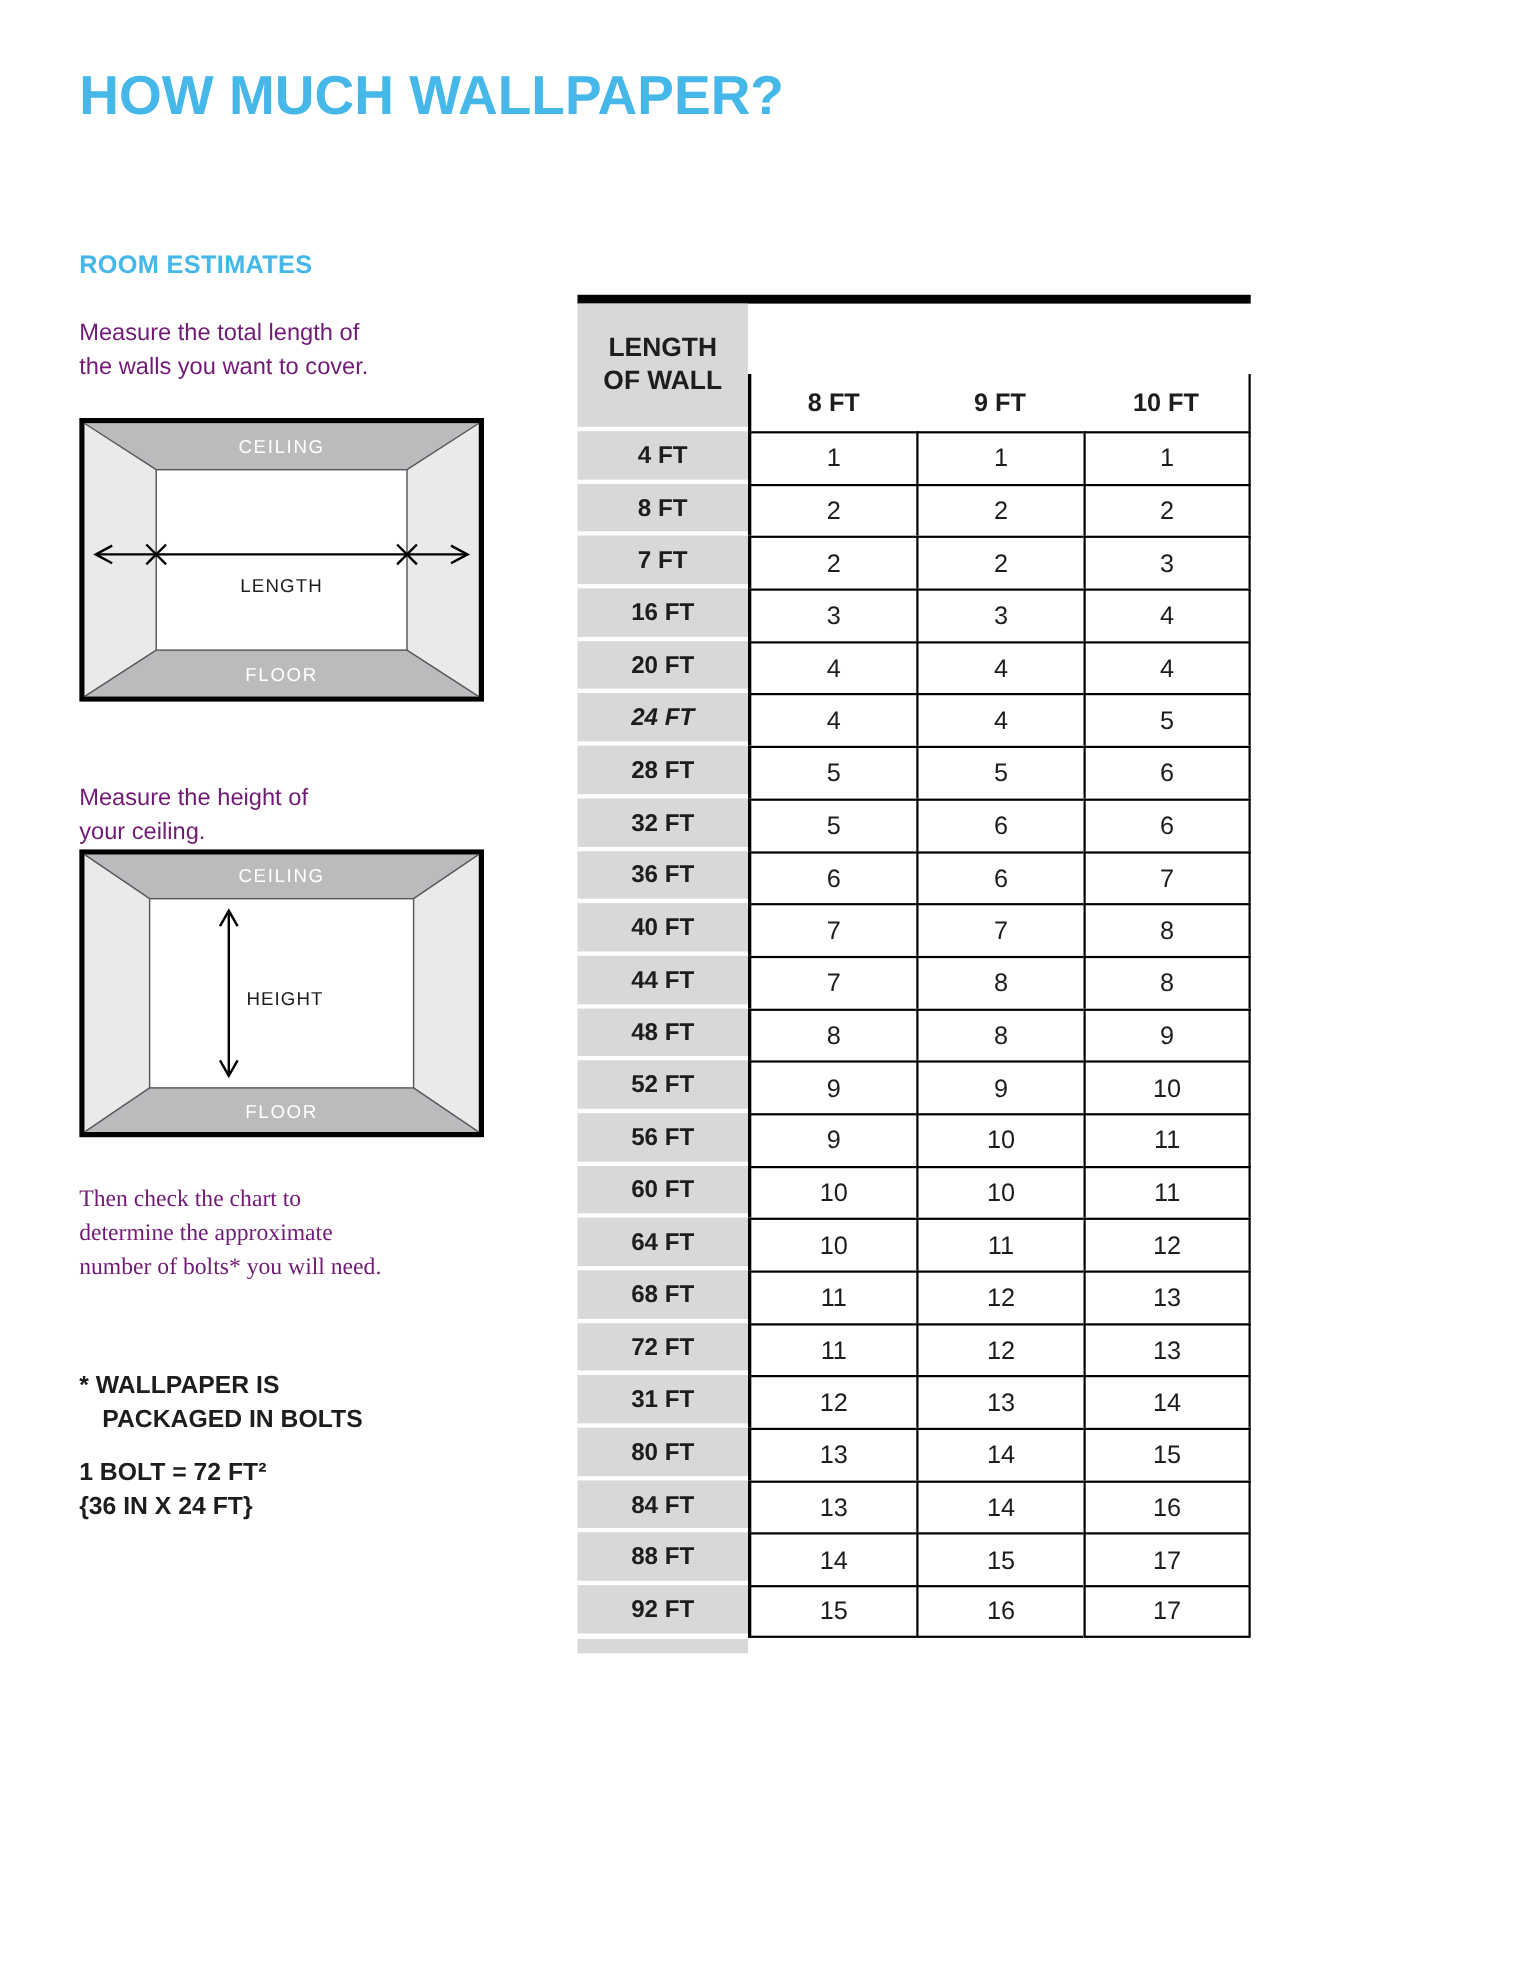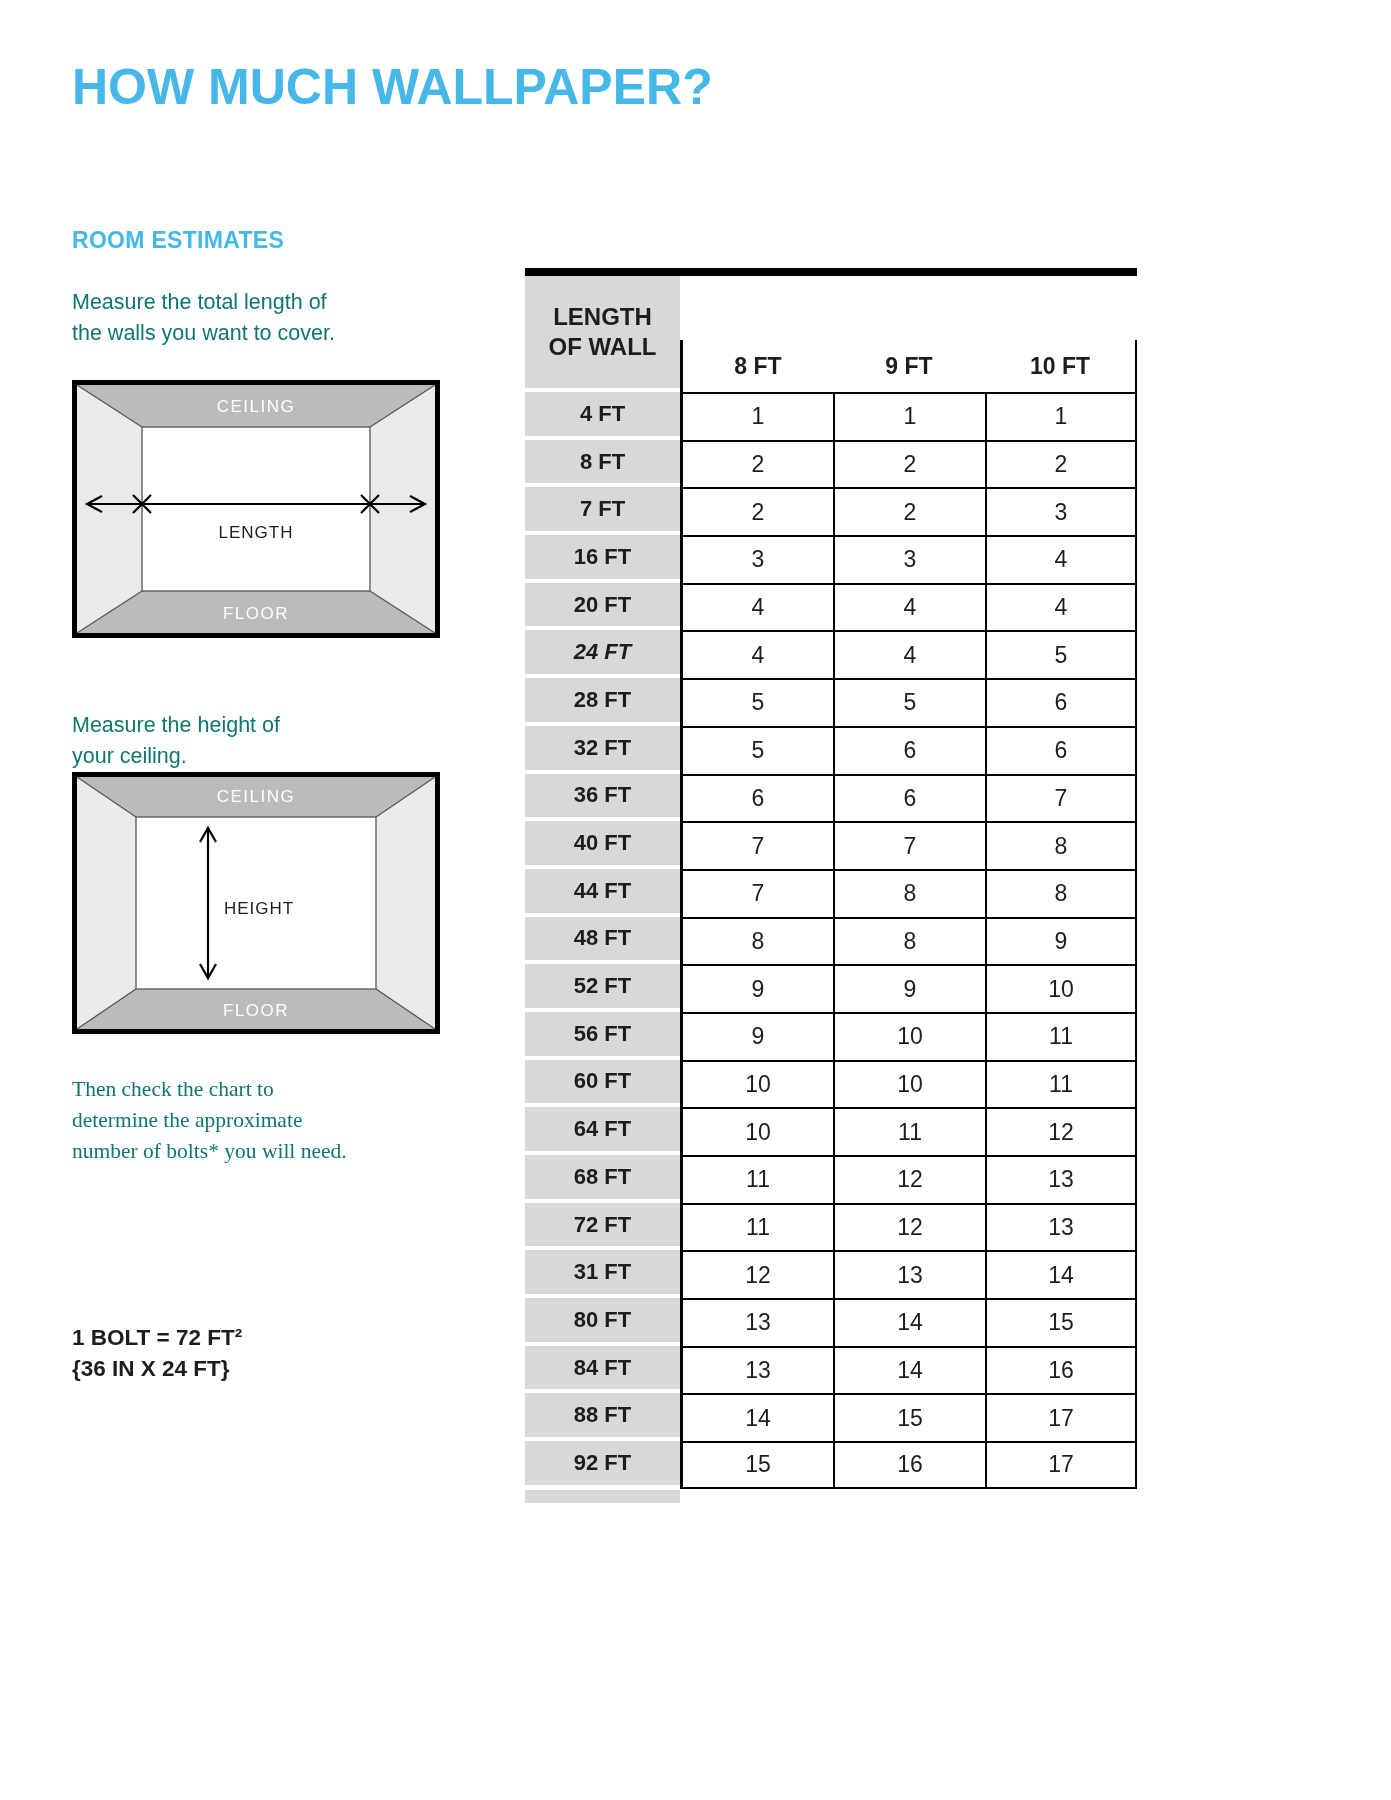--- a/index.html
+++ b/index.html
@@ -13,21 +13,21 @@
     font-size: 50px; font-weight: bold; color: var(--accent, #45b7e8);
   }
   .section-heading {
     position: absolute; top: 227px; font-size: 23px; font-weight: bold;
     color: var(--accent, #45b7e8); letter-spacing: 0.3px; text-align: right;
   }
   .room-estimates-heading { left: 72px; }
   .bolts-heading { left: 525px; width: 612px; text-align: center; }
   .step-text {
     position: absolute; left: 72px; font-size: 21.5px; line-height: 31px;
-    white-space: pre-line; color: #0f766e;
+    white-space: pre-line; color: #701a75;
   }
   .step-1 { top: 287px; }
   .step-2 { top: 710px; }
   .step-3 { top: 1074px; font-family: Liberation Serif, serif; }
   .footnote {
     position: absolute; left: 72px; top: 1243px; font-size: 22.5px;
     font-weight: bold; line-height: 31px; color: #1d1d1d;
   }
   .footnote .indent { display: block; padding-left: 21px; }
   .bolt-def {
@@ -150,20 +150,24 @@
     </g>
     <text class="room-label" x="184" y="30" text-anchor="middle">CEILING</text>
     <text class="room-label" x="184" y="244" text-anchor="middle">FLOOR</text>
     <text class="measure-label" x="152" y="142" text-anchor="start">HEIGHT</text>
   </svg>
 
   <p class="step-text step-3">Then check the chart to
 determine the approximate
 number of bolts* you will need.</p>
 
+  <p class="footnote">
+    <span>* WALLPAPER IS</span>
+    <span class="indent">PACKAGED IN BOLTS</span>
+  </p>
 
   <p class="bolt-def">
     <span>1 BOLT = 72 FT²</span><br>
     <span>{36 IN X 24 FT}</span>
   </p>
 
   <div class="bolts-table">
     <div class="lbl-header">LENGTH
 OF WALL</div>
     <div class="sub-header col-first">8 FT</div>

